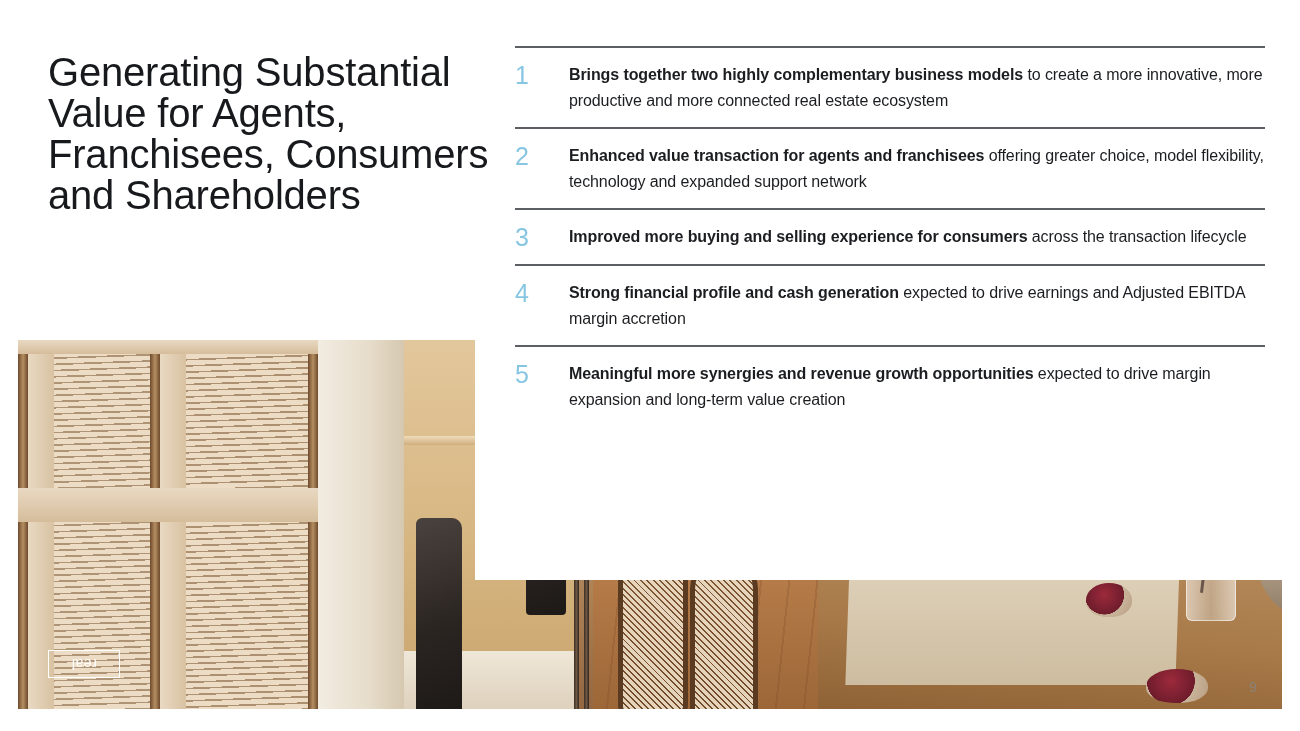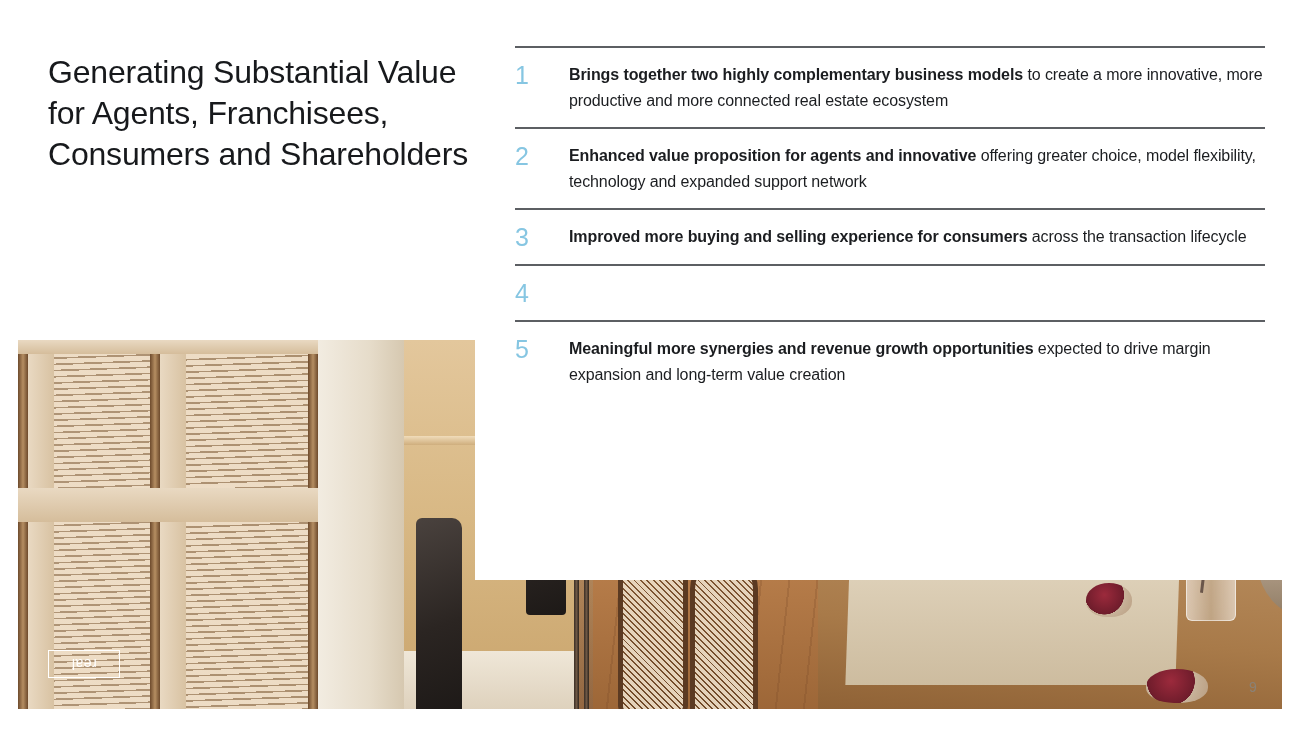--- a/index.html
+++ b/index.html
@@ -272,21 +272,21 @@
     height: 731px;
     background: #ffffff;
   }
 
   
   #title {
     position: absolute;
     left: 48px;
     top: 52px;
     width: 450px;
-    font-size: 32px;
+    font-size: 40px;
     line-height: 41px;
     font-weight: 300;
     letter-spacing: -0.2px;
     color: #17191c;
   }
 
   
   #bullet-list {
     position: absolute;
     left: 515px;
@@ -418,33 +418,36 @@
     <div class="bullet-row">
       <div class="bullet-num">1</div>
       <div class="bullet-text">
         <b>Brings together two highly complementary business models</b><span> to create a more innovative, more productive and more connected real estate ecosystem</span>
       </div>
     </div>
 
     <div class="bullet-row">
       <div class="bullet-num">2</div>
       <div class="bullet-text">
-        <b>Enhanced value proposition for agents and innovative</b><span> offering greater choice, model flexibility, technology and expanded support network</span>
+        <b>Enhanced value transaction for agents and franchisees</b><span> offering greater choice, model flexibility, technology and expanded support network</span>
       </div>
     </div>
 
     <div class="bullet-row">
       <div class="bullet-num">3</div>
       <div class="bullet-text">
         <b>Improved more buying and selling experience for consumers</b><span> across the transaction lifecycle</span>
       </div>
     </div>
 
     <div class="bullet-row">
       <div class="bullet-num">4</div>
+      <div class="bullet-text">
+        <b>Strong financial profile and cash generation</b><span> expected to drive earnings and Adjusted EBITDA margin accretion</span>
+      </div>
     </div>
 
     <div class="bullet-row last">
       <div class="bullet-num">5</div>
       <div class="bullet-text">
         <b>Meaningful more synergies and revenue growth opportunities</b><span> expected to drive margin expansion and long-term value creation</span>
       </div>
     </div>
 
   </div>

